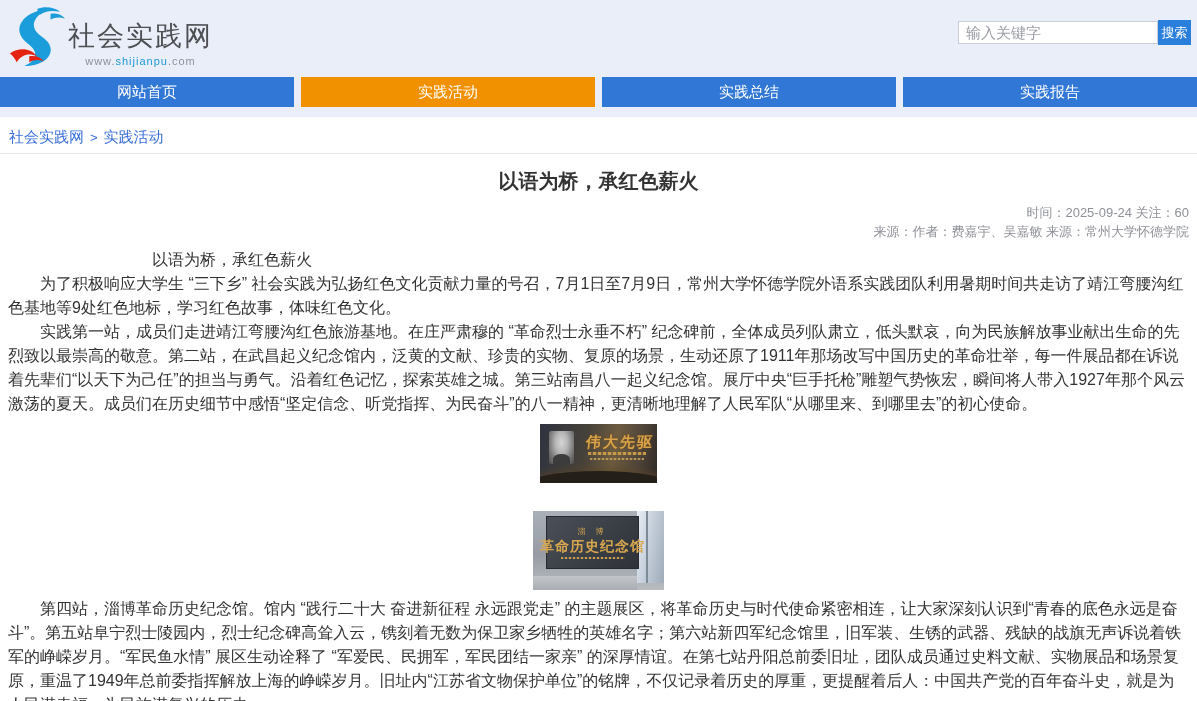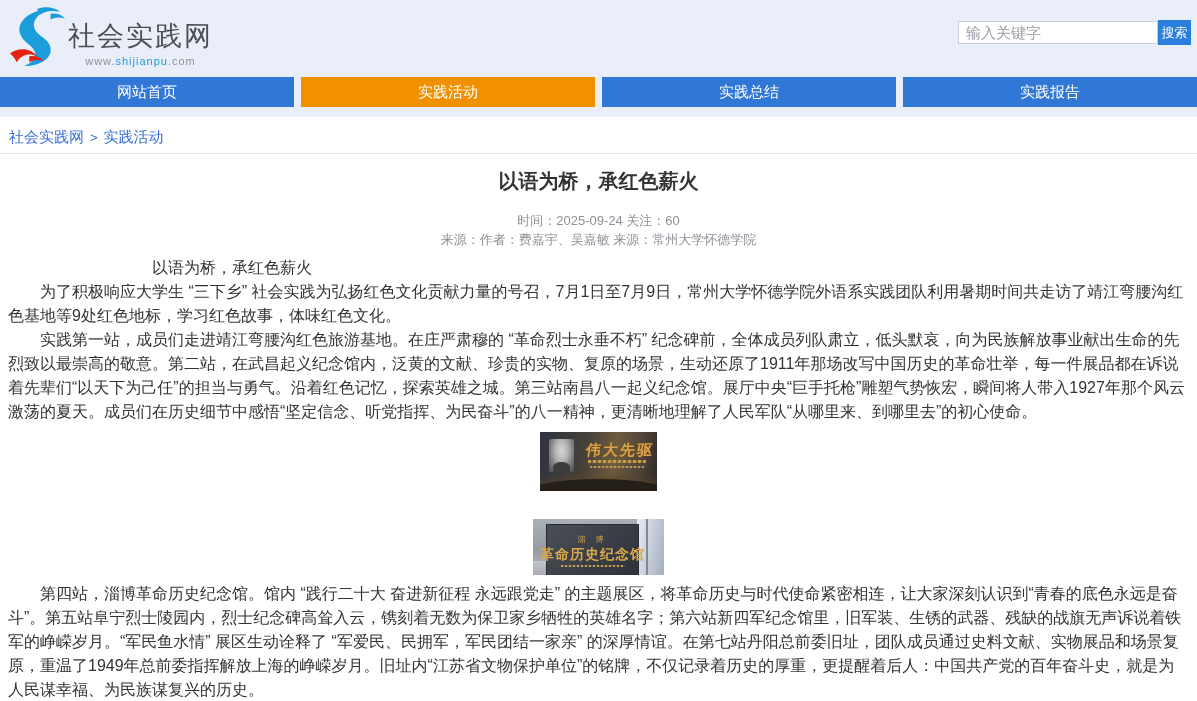--- a/index.html
+++ b/index.html
@@ -31,21 +31,21 @@
   
   .breadcrumb { height:37px; background:#fff; border-bottom:1px solid #e2e6ee;
     display:flex; align-items:center; padding:4px 0 0 9px; font-size:15px; color:#3a6fd8; }
   .breadcrumb .sep { margin:0 6px; font-size:13px; }
   .breadcrumb a { color:#3a6fd8; text-decoration:none; cursor:pointer; }
 
   
   .article { padding:0 8px; }
   .article-title { text-align:center; font-size:20px; font-weight:bold; color:#333;
     margin-top:14px; line-height:26px; }
-  .article-meta { text-align:center; font-size:13px; color:#8f9198; margin-top:17px; line-height:19px; }
+  .article-meta { text-align:right; font-size:13px; color:#8f9198; margin-top:9px; line-height:19px; }
   .article-body { font-size:16px; color:#333; line-height:24px; margin-top:7px; }
   .article-body p { margin:0; }
   .p-lead { text-indent:9em; }
   .p-indent { text-indent:2em; }
   .p2 { margin-top:0px; }
   .p3 { margin-top:10px; }
   .p4 { margin-top:28px; }
 
   .fig { text-align:center; }
   .fig1 { margin-top:8px; }
@@ -62,21 +62,21 @@
     font-size:15px; font-weight:bold; letter-spacing:2px; transform:skewX(-6deg);
     text-shadow:0 0 2px rgba(120,80,20,.9); white-space:nowrap; }
   .photo1 .subline { position:absolute; left:48px; top:28px; width:58px; height:3px;
     background:repeating-linear-gradient(90deg,#c89a45 0 3px,rgba(200,154,69,.25) 3px 5px); }
   .photo1 .subline2 { position:absolute; left:50px; top:34px; width:54px; height:2px;
     background:repeating-linear-gradient(90deg,rgba(210,170,90,.8) 0 2px,rgba(210,170,90,.2) 2px 4px); }
   .photo1 .floor { position:absolute; left:-12px; right:-12px; bottom:-14px; height:26px;
     background:#241f19; border-radius:50% 50% 0 0; box-shadow:0 -3px 6px rgba(90,70,40,.6); }
 
   
-  .photo2 { position:relative; display:inline-block; width:131px; height:56px; overflow:hidden;
+  .photo2 { position:relative; display:inline-block; width:131px; height:79px; overflow:hidden;
     background:linear-gradient(180deg,#aab0b8 0%,#979ca4 55%,#b9bdc2 100%); }
   .photo2 .glass { position:absolute; right:0; top:0; width:27px; height:72px;
     background:linear-gradient(100deg,#e8eef5 0%,#c2ccd8 50%,#9fabb9 100%); }
   .photo2 .glass:before { content:""; position:absolute; left:9px; top:0; width:2px; height:100%; background:#7f8a97; }
   .photo2 .sign { position:absolute; left:13px; top:5px; width:93px; height:53px;
     background:linear-gradient(135deg,#4b5058 0%,#383c43 60%,#2f3339 100%);
     border:1px solid #272a30; display:flex; flex-direction:column; align-items:center; justify-content:center; }
   .photo2 .sign-l1 { color:#d9a84e; font-size:8px; letter-spacing:4px; line-height:10px; }
   .photo2 .sign-l2 { color:#d9a84e; font-size:14px; font-weight:bold; letter-spacing:1px; line-height:14px;
     margin-top:2px; white-space:nowrap; }

